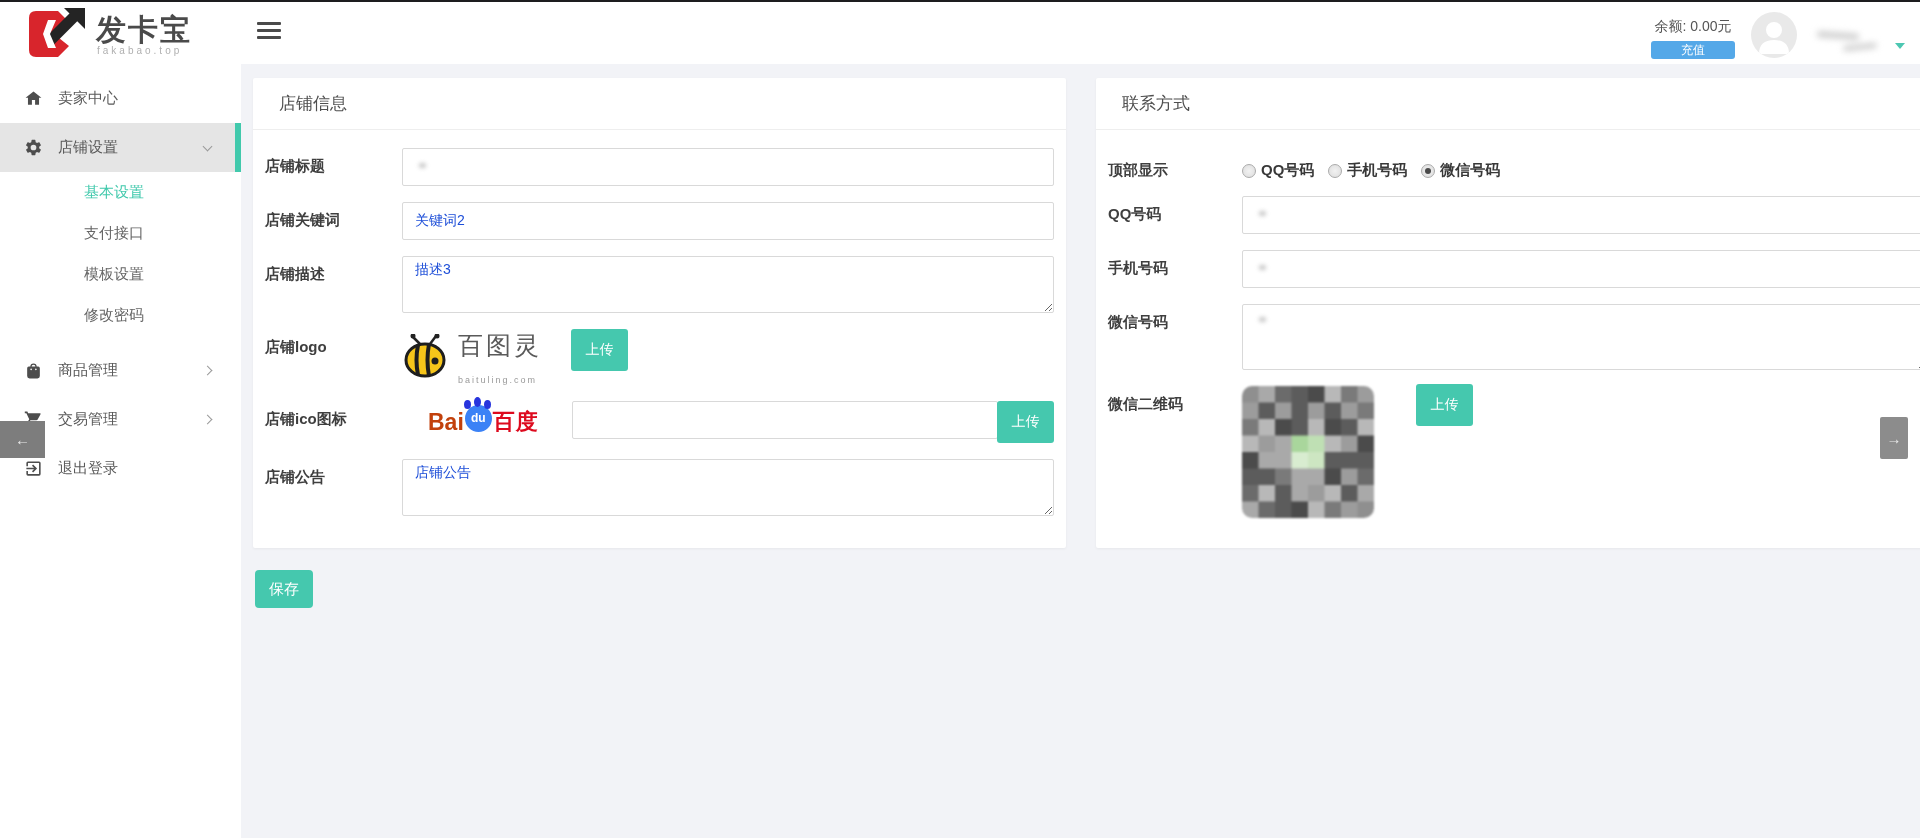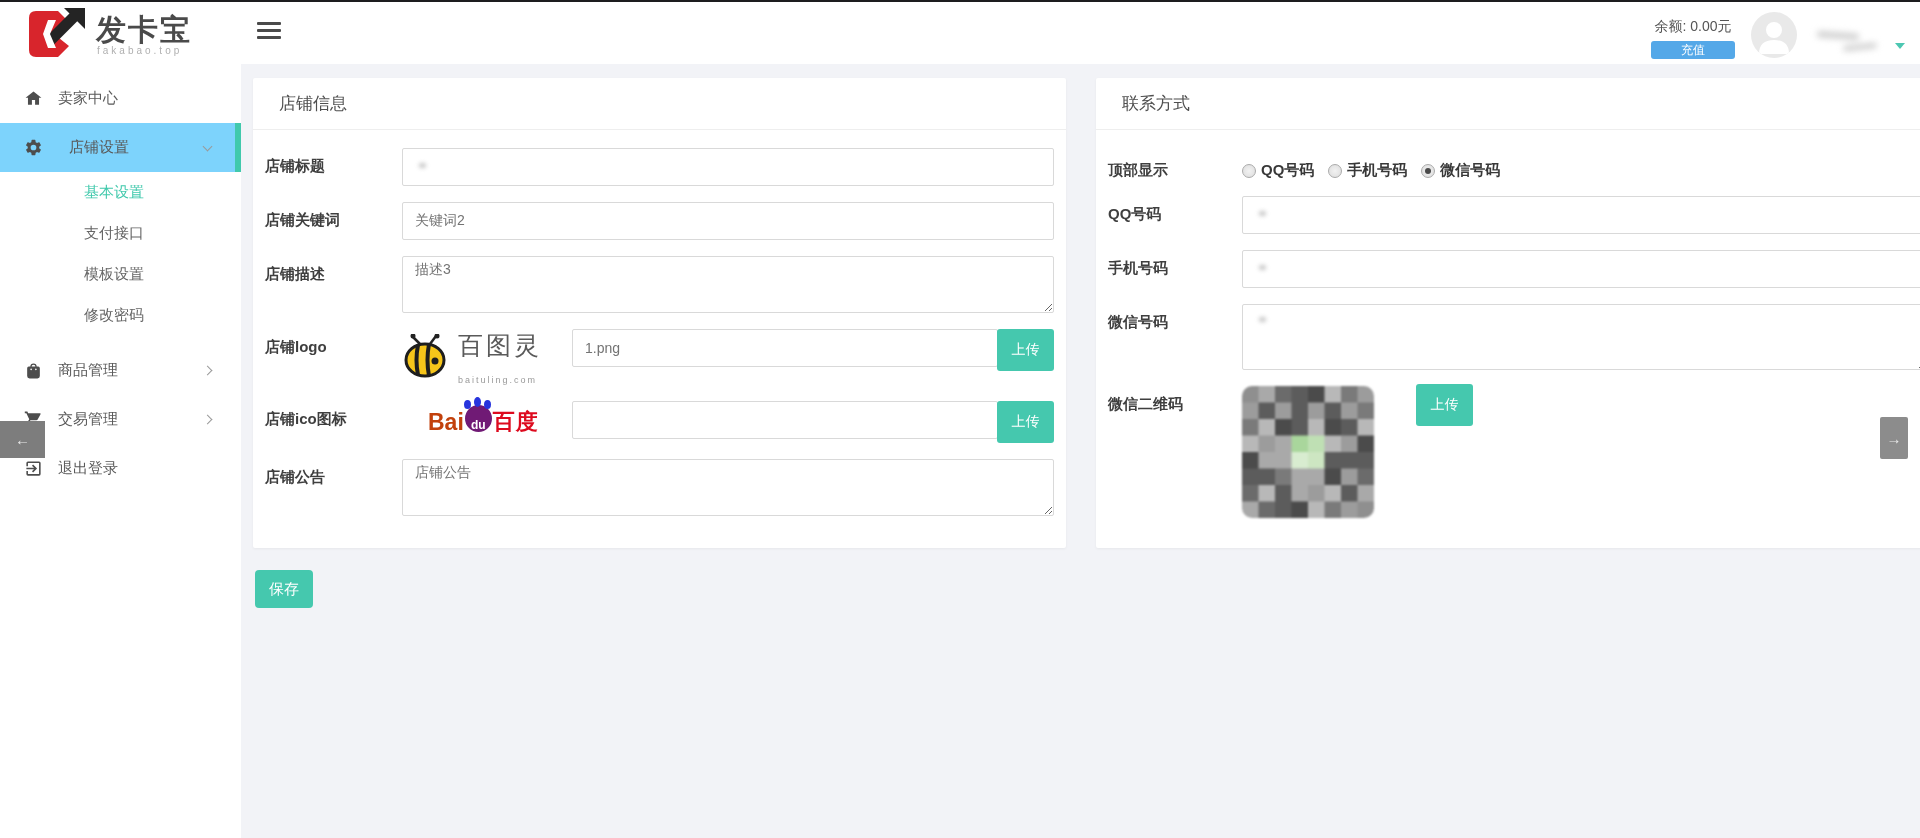--- a/index.html
+++ b/index.html
@@ -15,21 +15,21 @@
   
   .sidebar { position:absolute; left:0; top:0; width:241px; height:838px; background:#fff; z-index:20; }
   .logo-area { height:66px; position:relative; }
   .logo-mark { position:absolute; left:26px; top:7px; }
   .brand-text { position:absolute; left:96px; top:10px; font-size:30px; font-weight:bold; color:#4a4a4a; letter-spacing:2px; }
   .brand-domain { position:absolute; left:97px; top:45px; font-size:10px; color:#b0b0b0; letter-spacing:3px; }
 
   .side-menu { padding-top:8px; }
   .menu-item { height:49px; display:flex; align-items:center; padding-left:24px; cursor:pointer; color:#595959; font-size:15px; position:relative; }
   .menu-item .mi-icon { width:19px; height:19px; margin-right:15px; fill:#4d4d4d; flex:none; }
-  .menu-item.active-parent { background:#7dd3fc;gap:11px; }
+  .menu-item.active-parent { background:#e5e5e5; }
   .menu-item.active-parent .bar { position:absolute; right:0; top:0; width:6px; height:100%; background:#41c9ac; }
   .chev { width:7px; height:7px; border-right:1.5px solid #9a9a9a; border-bottom:1.5px solid #9a9a9a; margin-left:auto; margin-right:30px; }
   .chev.right { transform:rotate(-45deg); }
   .chev.down { transform:rotate(45deg); margin-top:-3px; }
   .submenu-item { height:41px; display:flex; align-items:center; padding-left:84px; font-size:15px; color:#666; cursor:pointer; }
   .submenu-item.active { color:#41c9ac; }
   .menu-gap { height:10px; }
 
   
   .header { position:absolute; left:241px; top:0; width:1679px; height:64px; background:#fff; z-index:10; }
@@ -51,39 +51,39 @@
   .card { position:absolute; background:#fff; box-shadow:0 1px 3px rgba(0,0,0,0.05); border-radius:2px; }
   .card.left { left:253px; top:78px; width:813px; height:470px; }
   .card.right { left:1096px; top:78px; width:844px; height:470px; }
   .card-head { height:52px; line-height:52px; padding-left:26px; font-size:17px; color:#4f4f4f; border-bottom:1px solid #eeeeee; }
   .card-body { padding:2px 12px 0 12px; }
 
   .frow { display:flex; margin-top:16px; align-items:flex-start; }
   .flabel { width:137px; min-width:137px; padding-top:9px; font-weight:bold; font-size:15px; color:#3f3f3f; }
   .card.right .flabel { width:134px; min-width:134px; }
   .fcontrol { flex:1; position:relative; display:flex; }
-  .tinput { flex:1; height:38px; border:1px solid #d9d9d9; border-radius:2px; padding:0 12px; font-size:14px; color:#737373; background:#fff; outline:none; min-width:0; }
+  .tinput { flex:1; height:38px; border:1px solid #d9d9d9; border-radius:2px; padding:0 12px; font-size:14px; color:#1d4ed8; background:#fff; outline:none; min-width:0; }
   textarea.tinput { height:57px; padding:3px 12px; resize:both; font-family:"Liberation Sans",sans-serif; line-height:1.4; }
   textarea.tall { height:66px; }
   .redact-dot { position:absolute; left:17px; top:15px; width:7px; height:5px; background:#c6c6c6; border-radius:2px; filter:blur(2px); pointer-events:none; }
   .redact-dot.ta { top:13px; }
 
   .preview-box { width:148px; min-width:148px; margin-right:22px; display:flex; align-items:center; }
   .upload-btn { width:57px; height:42px; min-width:57px; background:#45c8ae; color:#fff; border:none; border-radius:3px; font-size:14px; cursor:pointer; align-self:center; margin-left:-1px; }
 
   
   .bee-wrap { display:flex; align-items:center; }
   .bee-text-col { margin-left:8px; }
   .bee-cn { font-size:25px; color:#5a5a5a; letter-spacing:3px; }
   .bee-domain { font-size:9px; color:#9a9a9a; letter-spacing:2px; margin-top:13px; }
 
   
   .baidu-wrap { display:flex; align-items:center; margin-left:26px; margin-top:6px; }
   .baidu-bai { font-size:23px; font-weight:bold; color:#c2410c; }
-  .baidu-paw { width:27px; height:27px; border-radius:50%; background:#701a75; color:#fff; font-size:12px; font-weight:bold; display:flex; align-items:flex-end; justify-content:center; position:relative; margin:0 1px; top:-4px; }
+  .baidu-paw { width:27px; height:27px; border-radius:50%; background:#3b82f6; color:#fff; font-size:12px; font-weight:bold; display:flex; align-items:center; justify-content:center; position:relative; margin:0 1px; top:-4px; }
   .baidu-paw i { position:absolute; background:#2734dd; border-radius:50%; }
   .baidu-paw i:nth-child(1){ width:7px; height:9px; left:-1px; top:-5px; }
   .baidu-paw i:nth-child(2){ width:7px; height:10px; left:9px; top:-8px; }
   .baidu-paw i:nth-child(3){ width:7px; height:9px; left:19px; top:-5px; }
   .baidu-cn { font-size:22px; font-weight:bold; color:#dd0a1e; letter-spacing:1px; }
 
   
   .radio-group { display:flex; align-items:center; padding-top:9px; }
   .radio-opt { display:flex; align-items:center; margin-right:14px; cursor:pointer; }
   .radio-circle { width:14px; height:14px; border-radius:50%; border:1px solid #ababab; background:radial-gradient(#f2f2f2,#dcdcdc); margin-right:5px; position:relative; flex:none; }
@@ -239,21 +239,20 @@
             <path d="M27 10 Q24 26 27 42" stroke="#1e1e1e" stroke-width="4" fill="none"></path>
             <circle cx="33" cy="27" r="3.5" fill="#1e1e1e"></circle>
           </svg>
           <div class="bee-text-col">
             <div class="bee-cn">百图灵</div>
             <div class="bee-domain">baituling.com</div>
           </div>
         </div>
       </div>
       <div class="fcontrol">
-        <input class="tinput" type="text" value="1.png" style="">
         <button class="upload-btn">上传</button>
       </div>
     </div>
 
     <div class="frow">
       <div class="flabel">店铺ico图标</div>
       <div class="preview-box">
         <div class="baidu-wrap">
           <span class="baidu-bai">Bai</span>
           <span class="baidu-paw">

